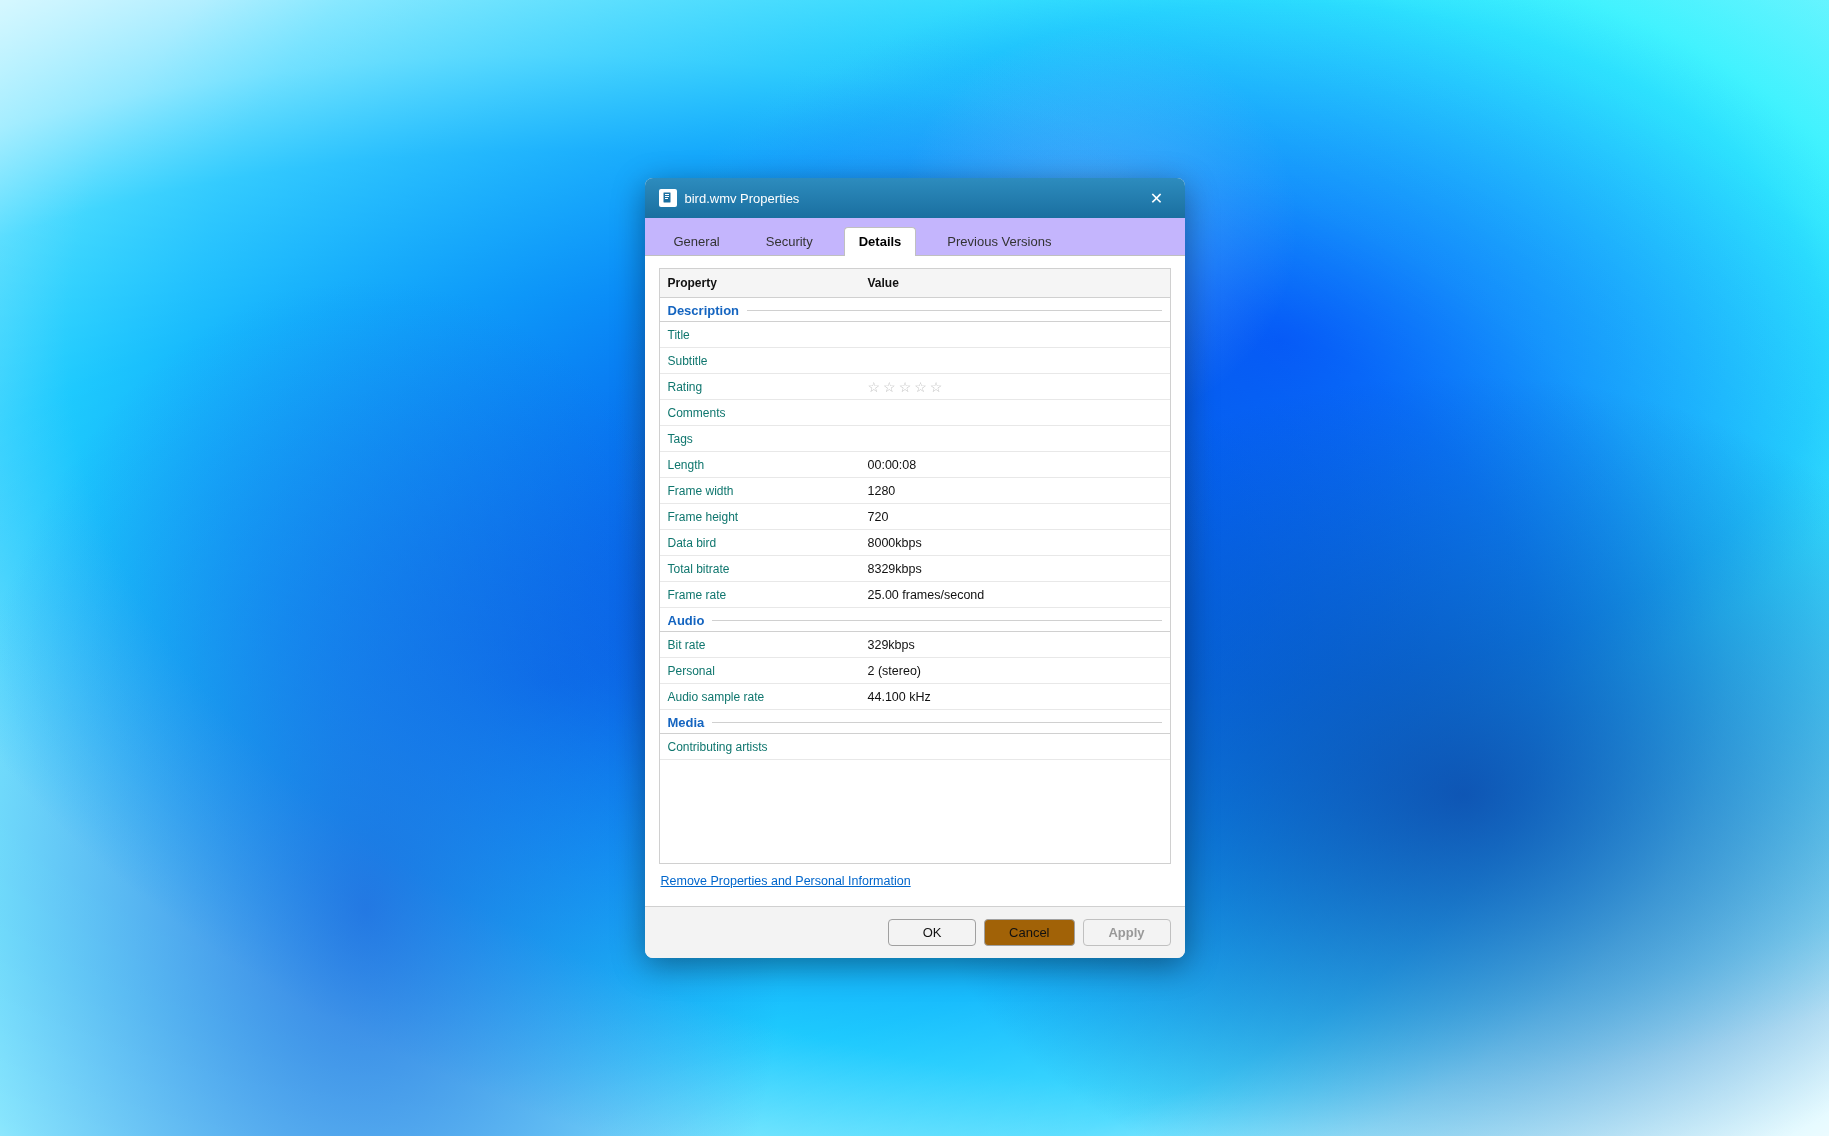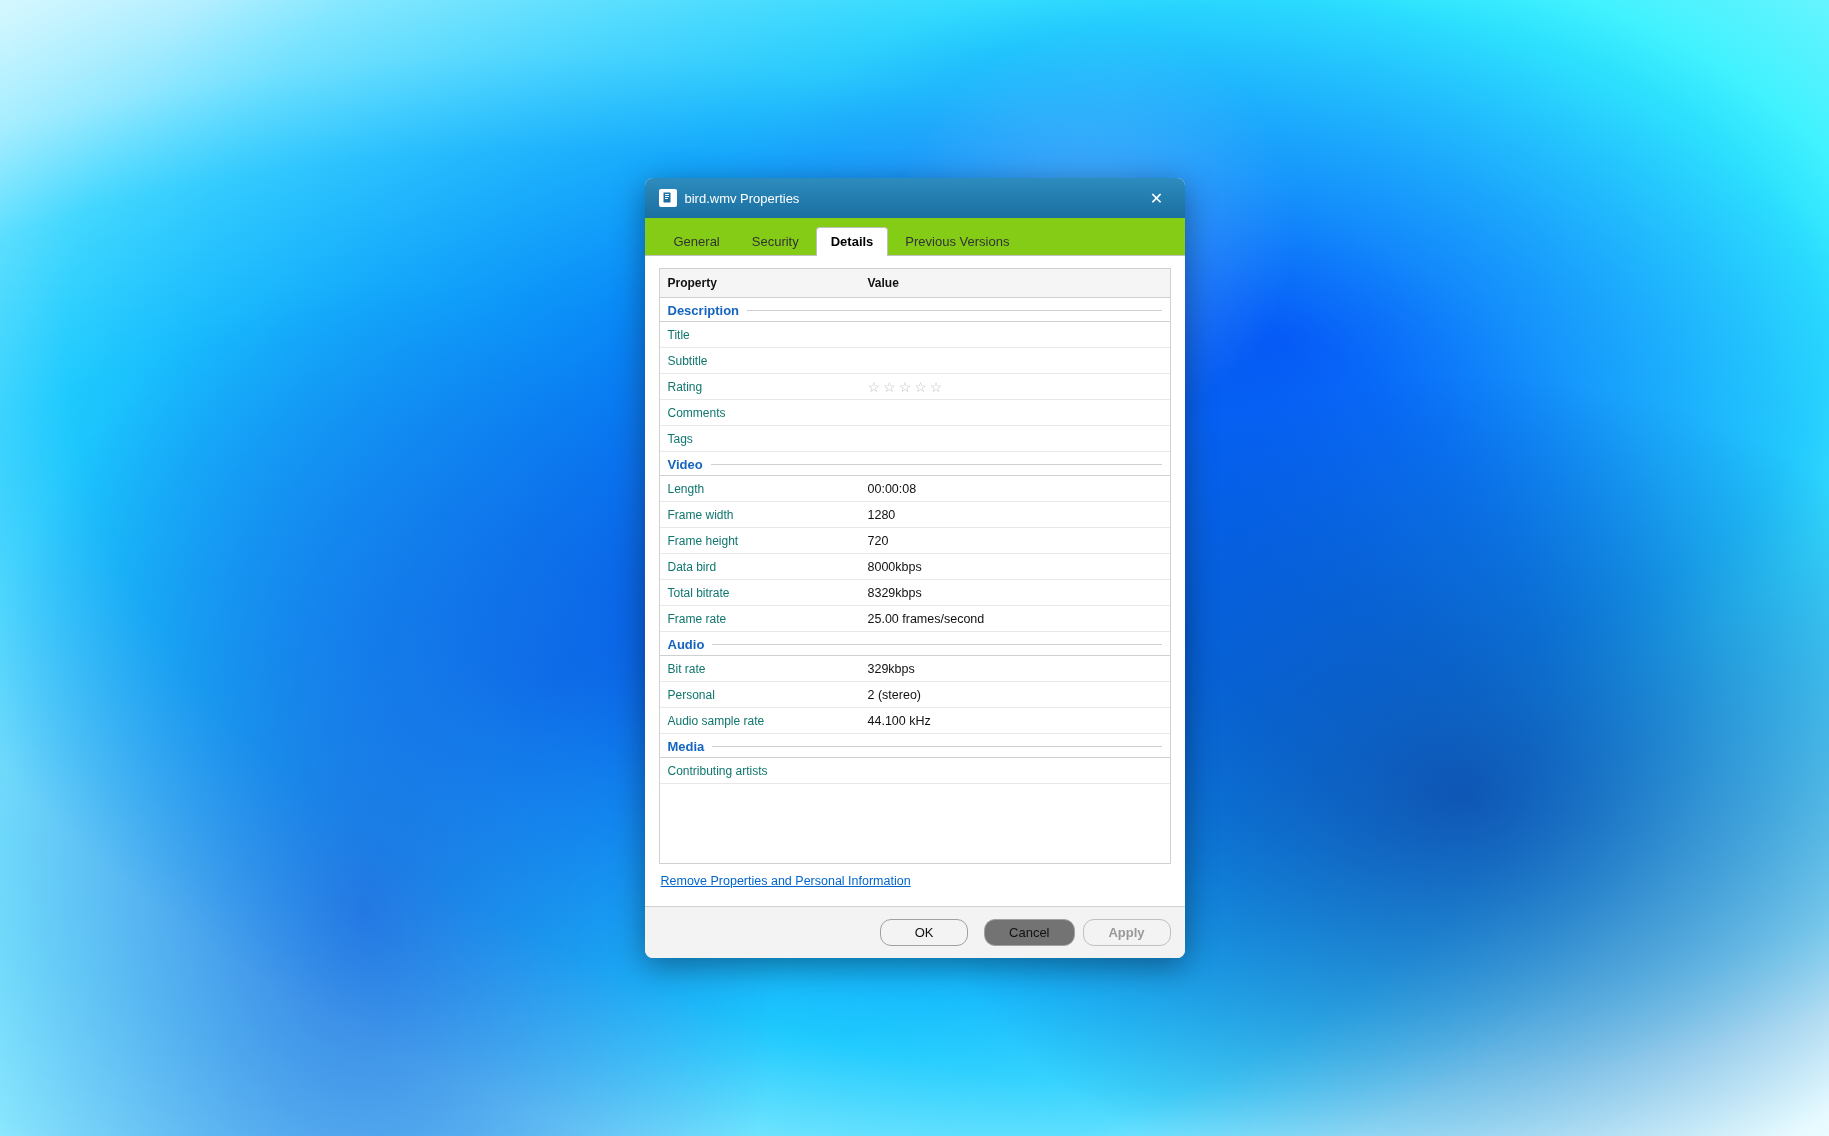--- a/index.html
+++ b/index.html
@@ -87,24 +87,24 @@
       color: white;
       font-size: 16px;
       cursor: pointer;
       display: flex;
       align-items: center;
       justify-content: center;
       border-radius: 4px;
     }
 
     .tabs {
-      background: #84cc16;
+      background: #c4b5fd;
       display: flex;
       padding: 8px 14px 0;
-      gap: 2px;
+      gap: 16px;
       border-bottom: 1px solid #c0c0c0;
     }
 
     .tab {
       padding: 6px 14px 7px;
       font-size: 13px;
       cursor: pointer;
       border: 1px solid transparent;
       border-bottom: none;
       border-radius: 4px 4px 0 0;
@@ -235,30 +235,29 @@
       padding: 12px 14px;
       display: flex;
       justify-content: flex-end;
       gap: 8px;
       border-top: 1px solid #d0d0d0;
     }
 
     .btn {
       padding: 5px 24px;
       font-size: 13px;
-      border-radius: 11px;
+      border-radius: 4px;
       cursor: pointer;
       min-width: 88px;
     }
 
     .btn-normal {
-      background: #737373;
+      background: #a16207;
       border: 1px solid #a0a0a0;
       color: #111;
-      margin-left: 8px;
     }
 
     .btn-ok {
       background: #f3f3f3;
       border: 1px solid #a0a0a0;
       color: #111;
       font-weight: 400;
     }
 
     .btn-apply {
@@ -341,24 +340,20 @@
         </div>
         <div class="prop-row divider-row">
           <div class="prop-name">Comments</div>
           <div class="prop-value"></div>
         </div>
         <div class="prop-row divider-row">
           <div class="prop-name">Tags</div>
           <div class="prop-value"></div>
         </div>
 
-        <div class="section-header">
-          <span class="section-header-label">Video</span>
-          <div class="section-header-line"></div>
-        </div>
 
         <div class="prop-row divider-row">
           <div class="prop-name">Length</div>
           <div class="prop-value">00:00:08</div>
         </div>
         <div class="prop-row divider-row">
           <div class="prop-name">Frame width</div>
           <div class="prop-value">1280</div>
         </div>
         <div class="prop-row divider-row">

